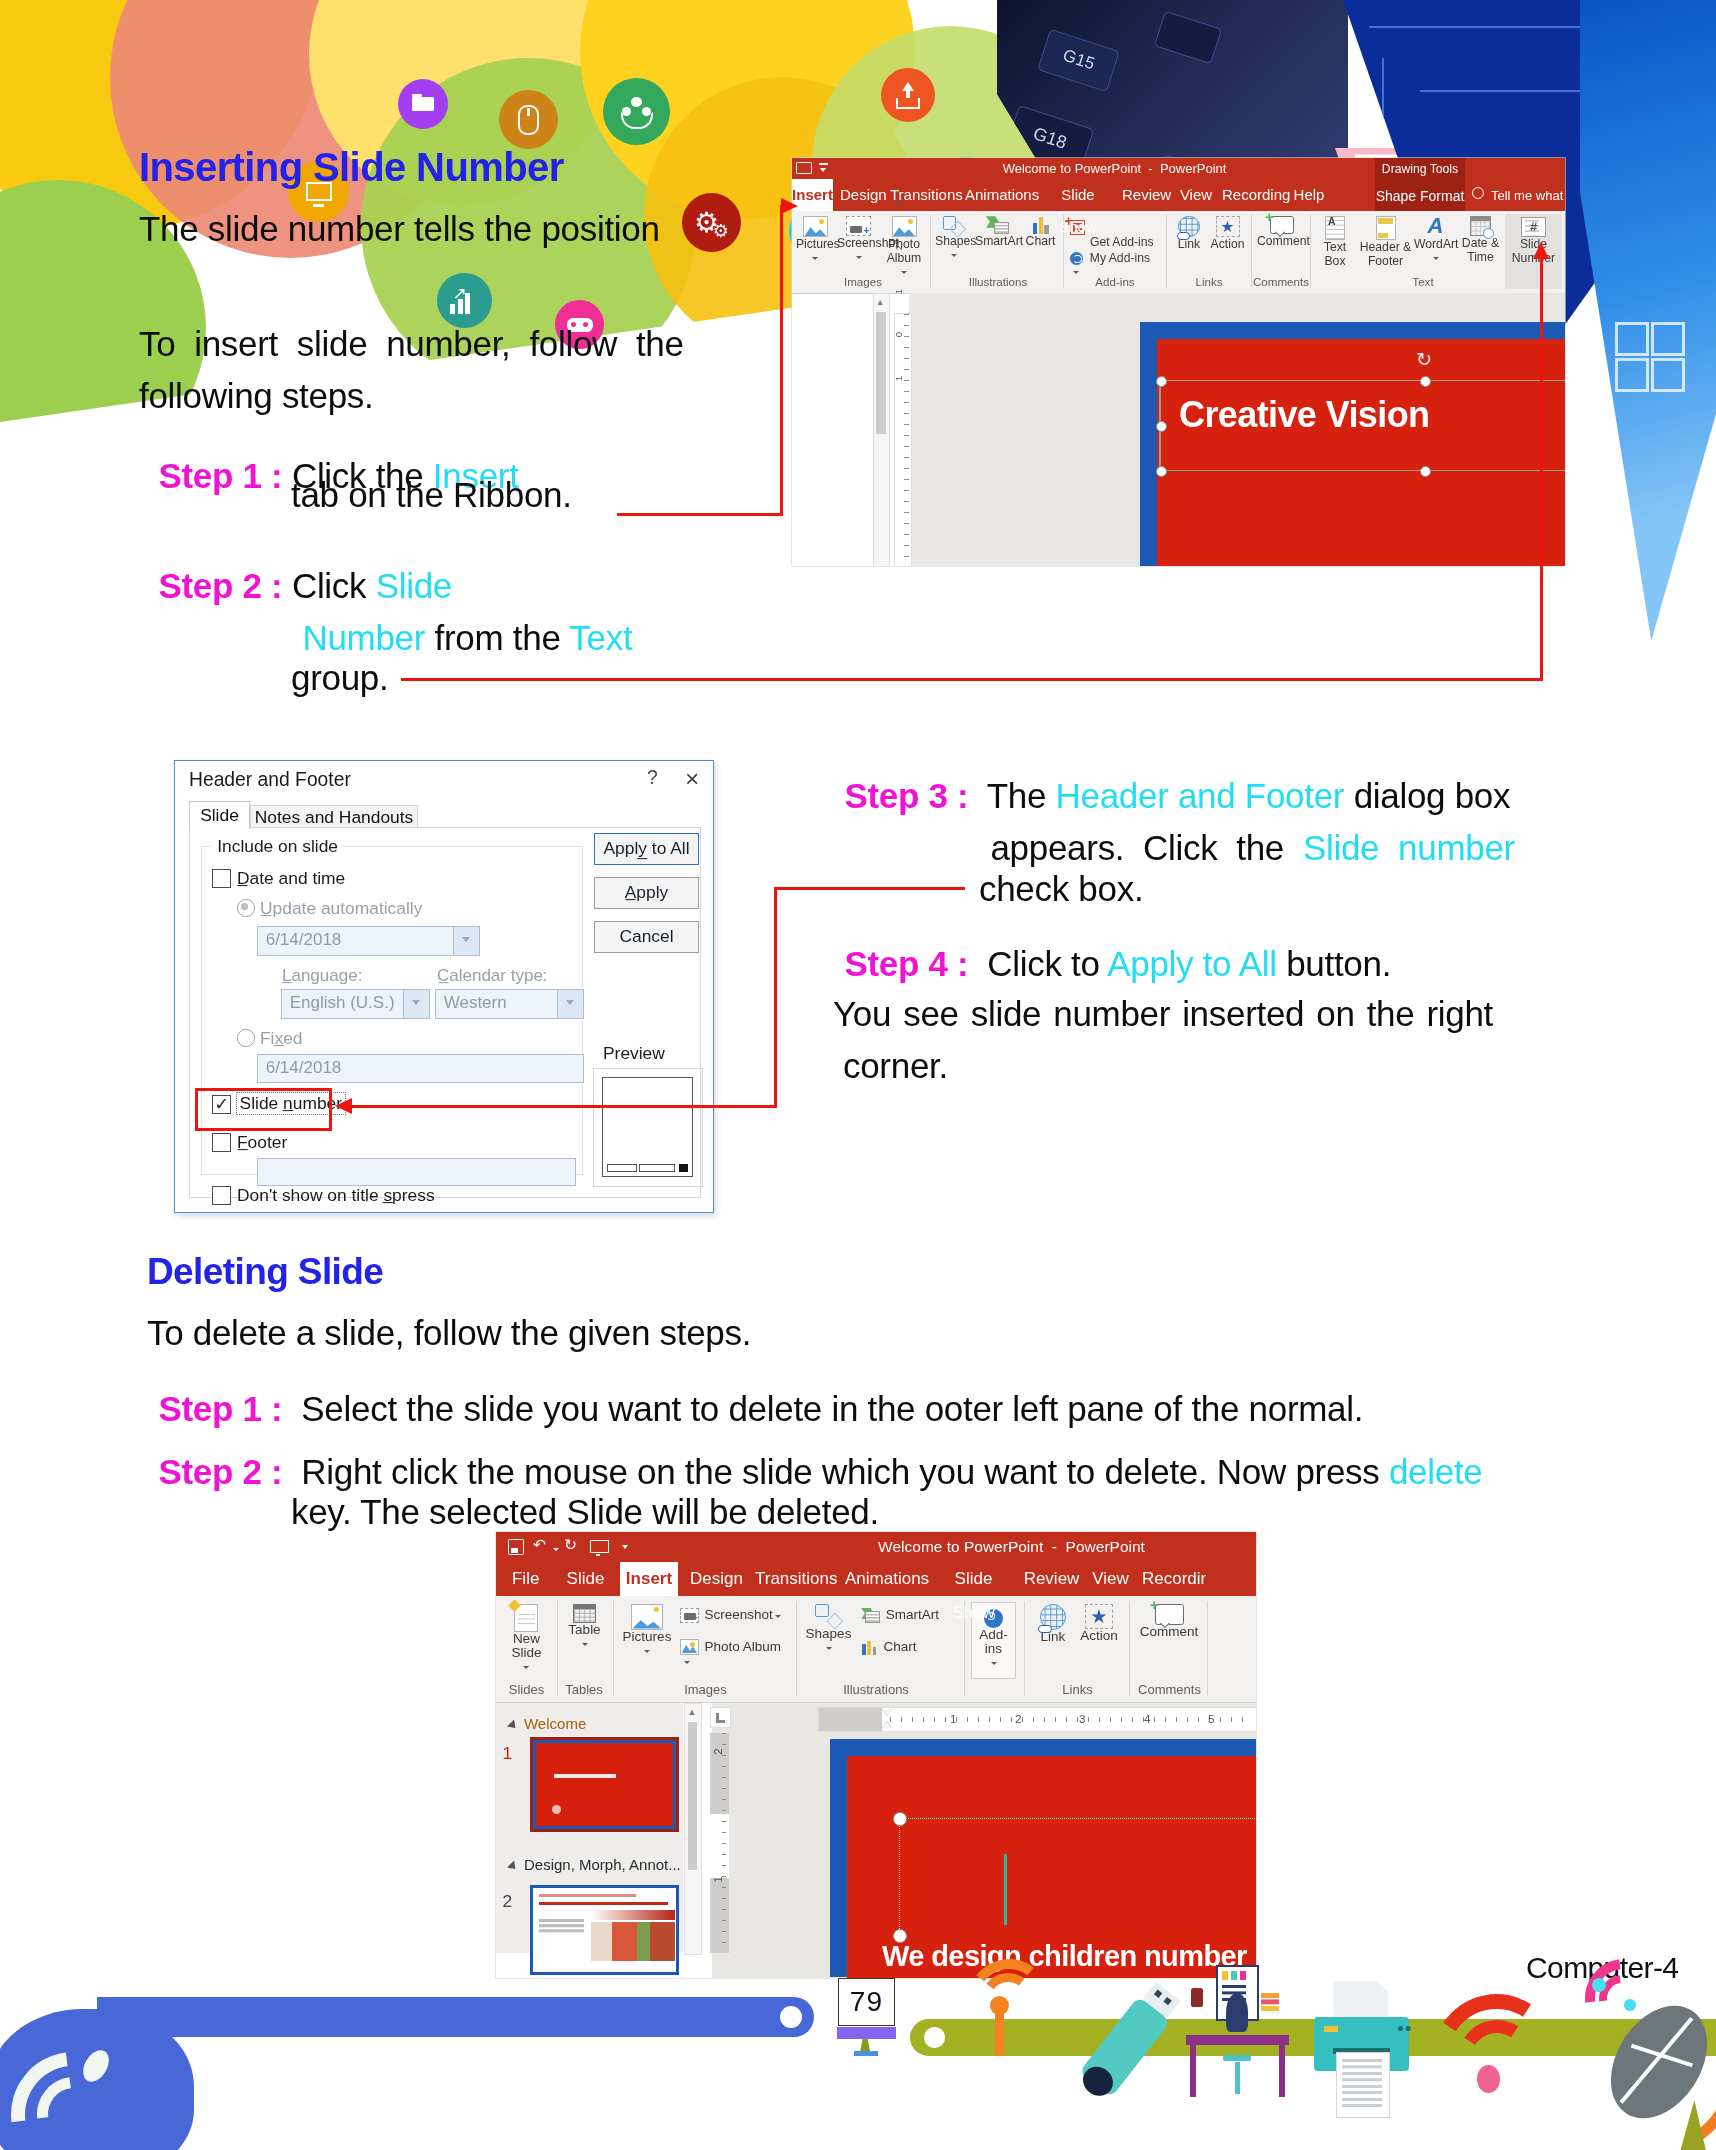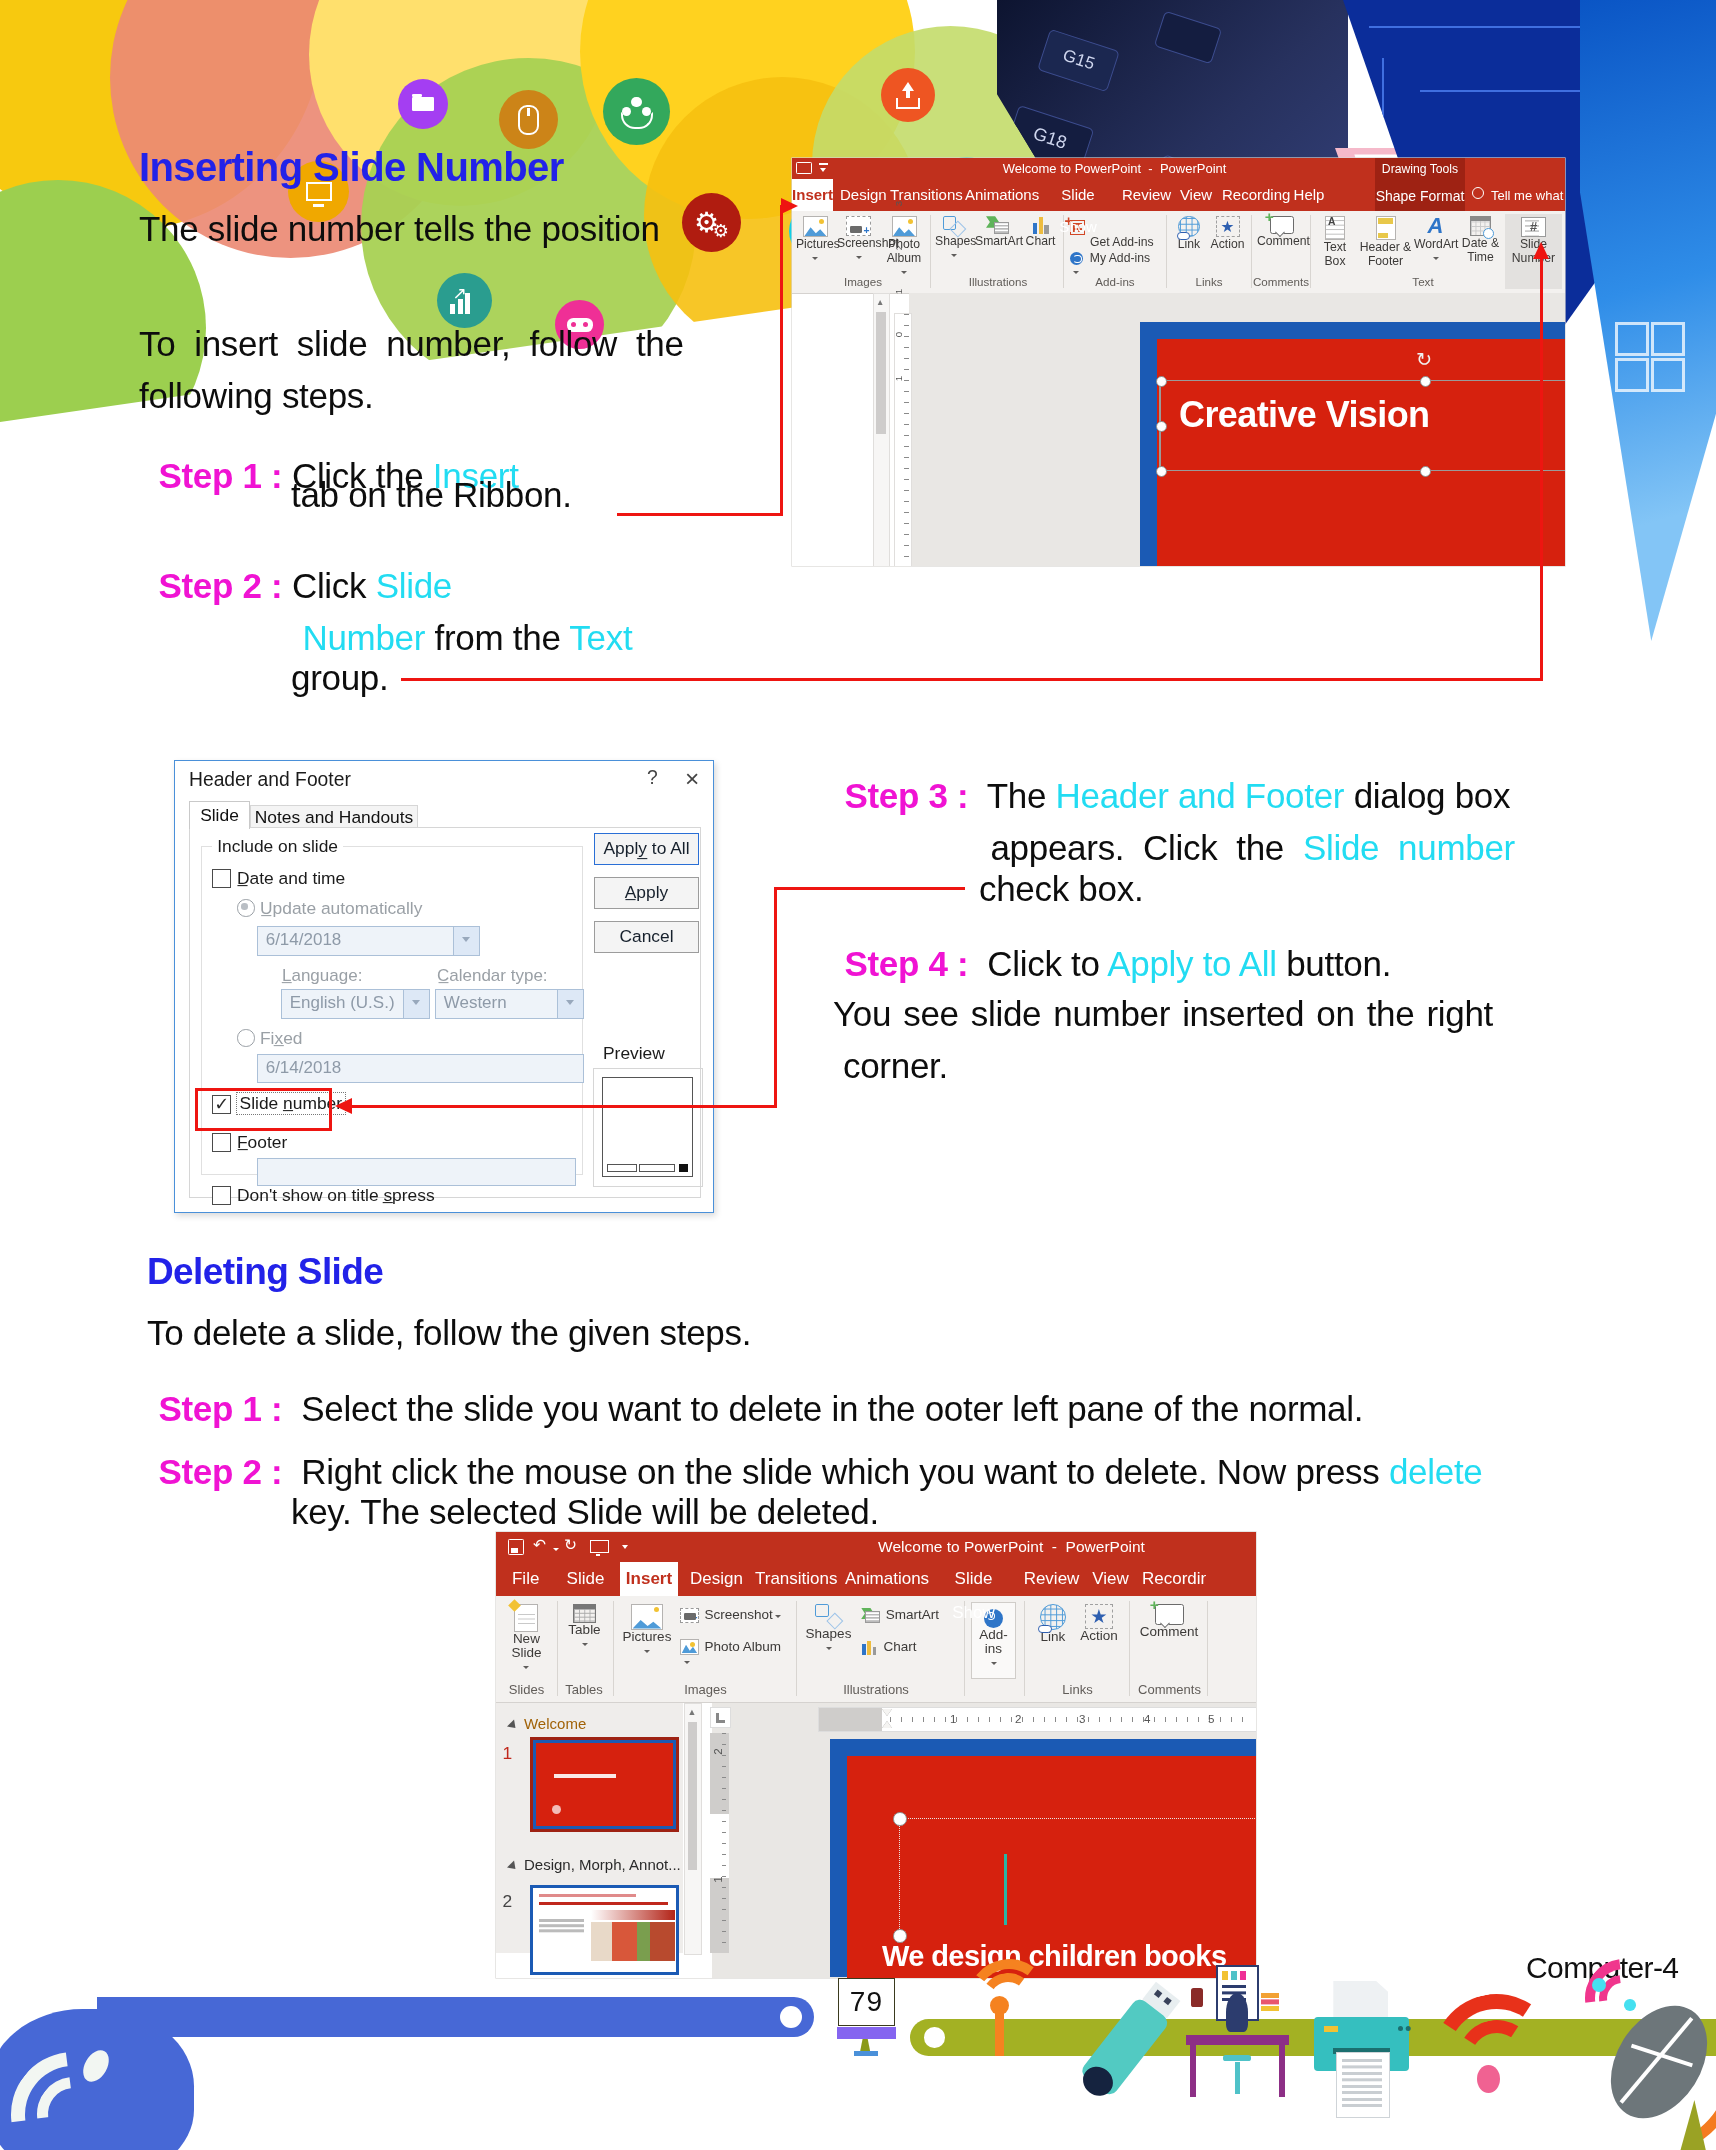--- a/index.html
+++ b/index.html
@@ -583,21 +583,21 @@
     <div class="a rulnum" style="left:648px;top:180px;font-size:11.6px">4</div>
     <div class="a rulnum" style="left:712px;top:180px;font-size:11.6px">5</div>
 
     <div class="a" style="left:334px;top:207px;width:427px;height:238px;background:#1b5ab4">
       <div class="a" style="left:17px;top:17px;width:410px;height:222px;background:#d6210e"></div>
       <div class="a" style="left:69px;top:79px;width:358px;height:0;border-top:1.9px dotted #e6e6e6"></div>
       <div class="a" style="left:69px;top:79px;width:0;height:119px;border-left:1.9px dotted #e6e6e6"></div>
       <div class="handle" style="left:63px;top:73px;width:11.6px;height:11.6px"></div>
       <div class="handle" style="left:63px;top:190px;width:11.6px;height:11.6px"></div>
       <div class="a" style="left:174px;top:115px;width:2.6px;height:71px;background:#2ab5a5"></div>
-      <div class="a" style="left:52px;top:201px;width:361px;font-size:29px;font-weight:bold;color:#fff;letter-spacing:-0.6px;white-space:nowrap">We design children books</div>
+      <div class="a" style="left:52px;top:201px;width:361px;font-size:29px;font-weight:bold;color:#fff;letter-spacing:-0.6px;white-space:nowrap">We design children number</div>
     </div>
 
     <div class="a" style="left:0;top:171px;width:187px;height:250px;background:#efedeb">
       <div class="a" style="left:11.6px;top:11.6px;font-size:15px;color:#a16207">
         <span style="display:inline-block;width:0;height:0;border-left:5.2px solid transparent;border-right:5.2px solid transparent;border-top:7px solid #555;transform:rotate(-45deg);margin-right:6.4px"></span><span>Welcome</span>
       </div>
       <div class="a" style="left:6.4px;top:40px;font-size:17.4px;color:#c0281c">1</div>
       <div class="a" style="left:34px;top:34px;width:149px;height:95px;background:#9e2213;padding:3.2px;box-sizing:border-box">
         <div style="width:100%;height:100%;background:#d6210e;border:3.9px solid #1b5ab4;box-sizing:border-box;position:relative">
           <span class="a" style="left:18px;top:31px;width:62px;height:3.9px;background:#fff;opacity:.9"></span>

